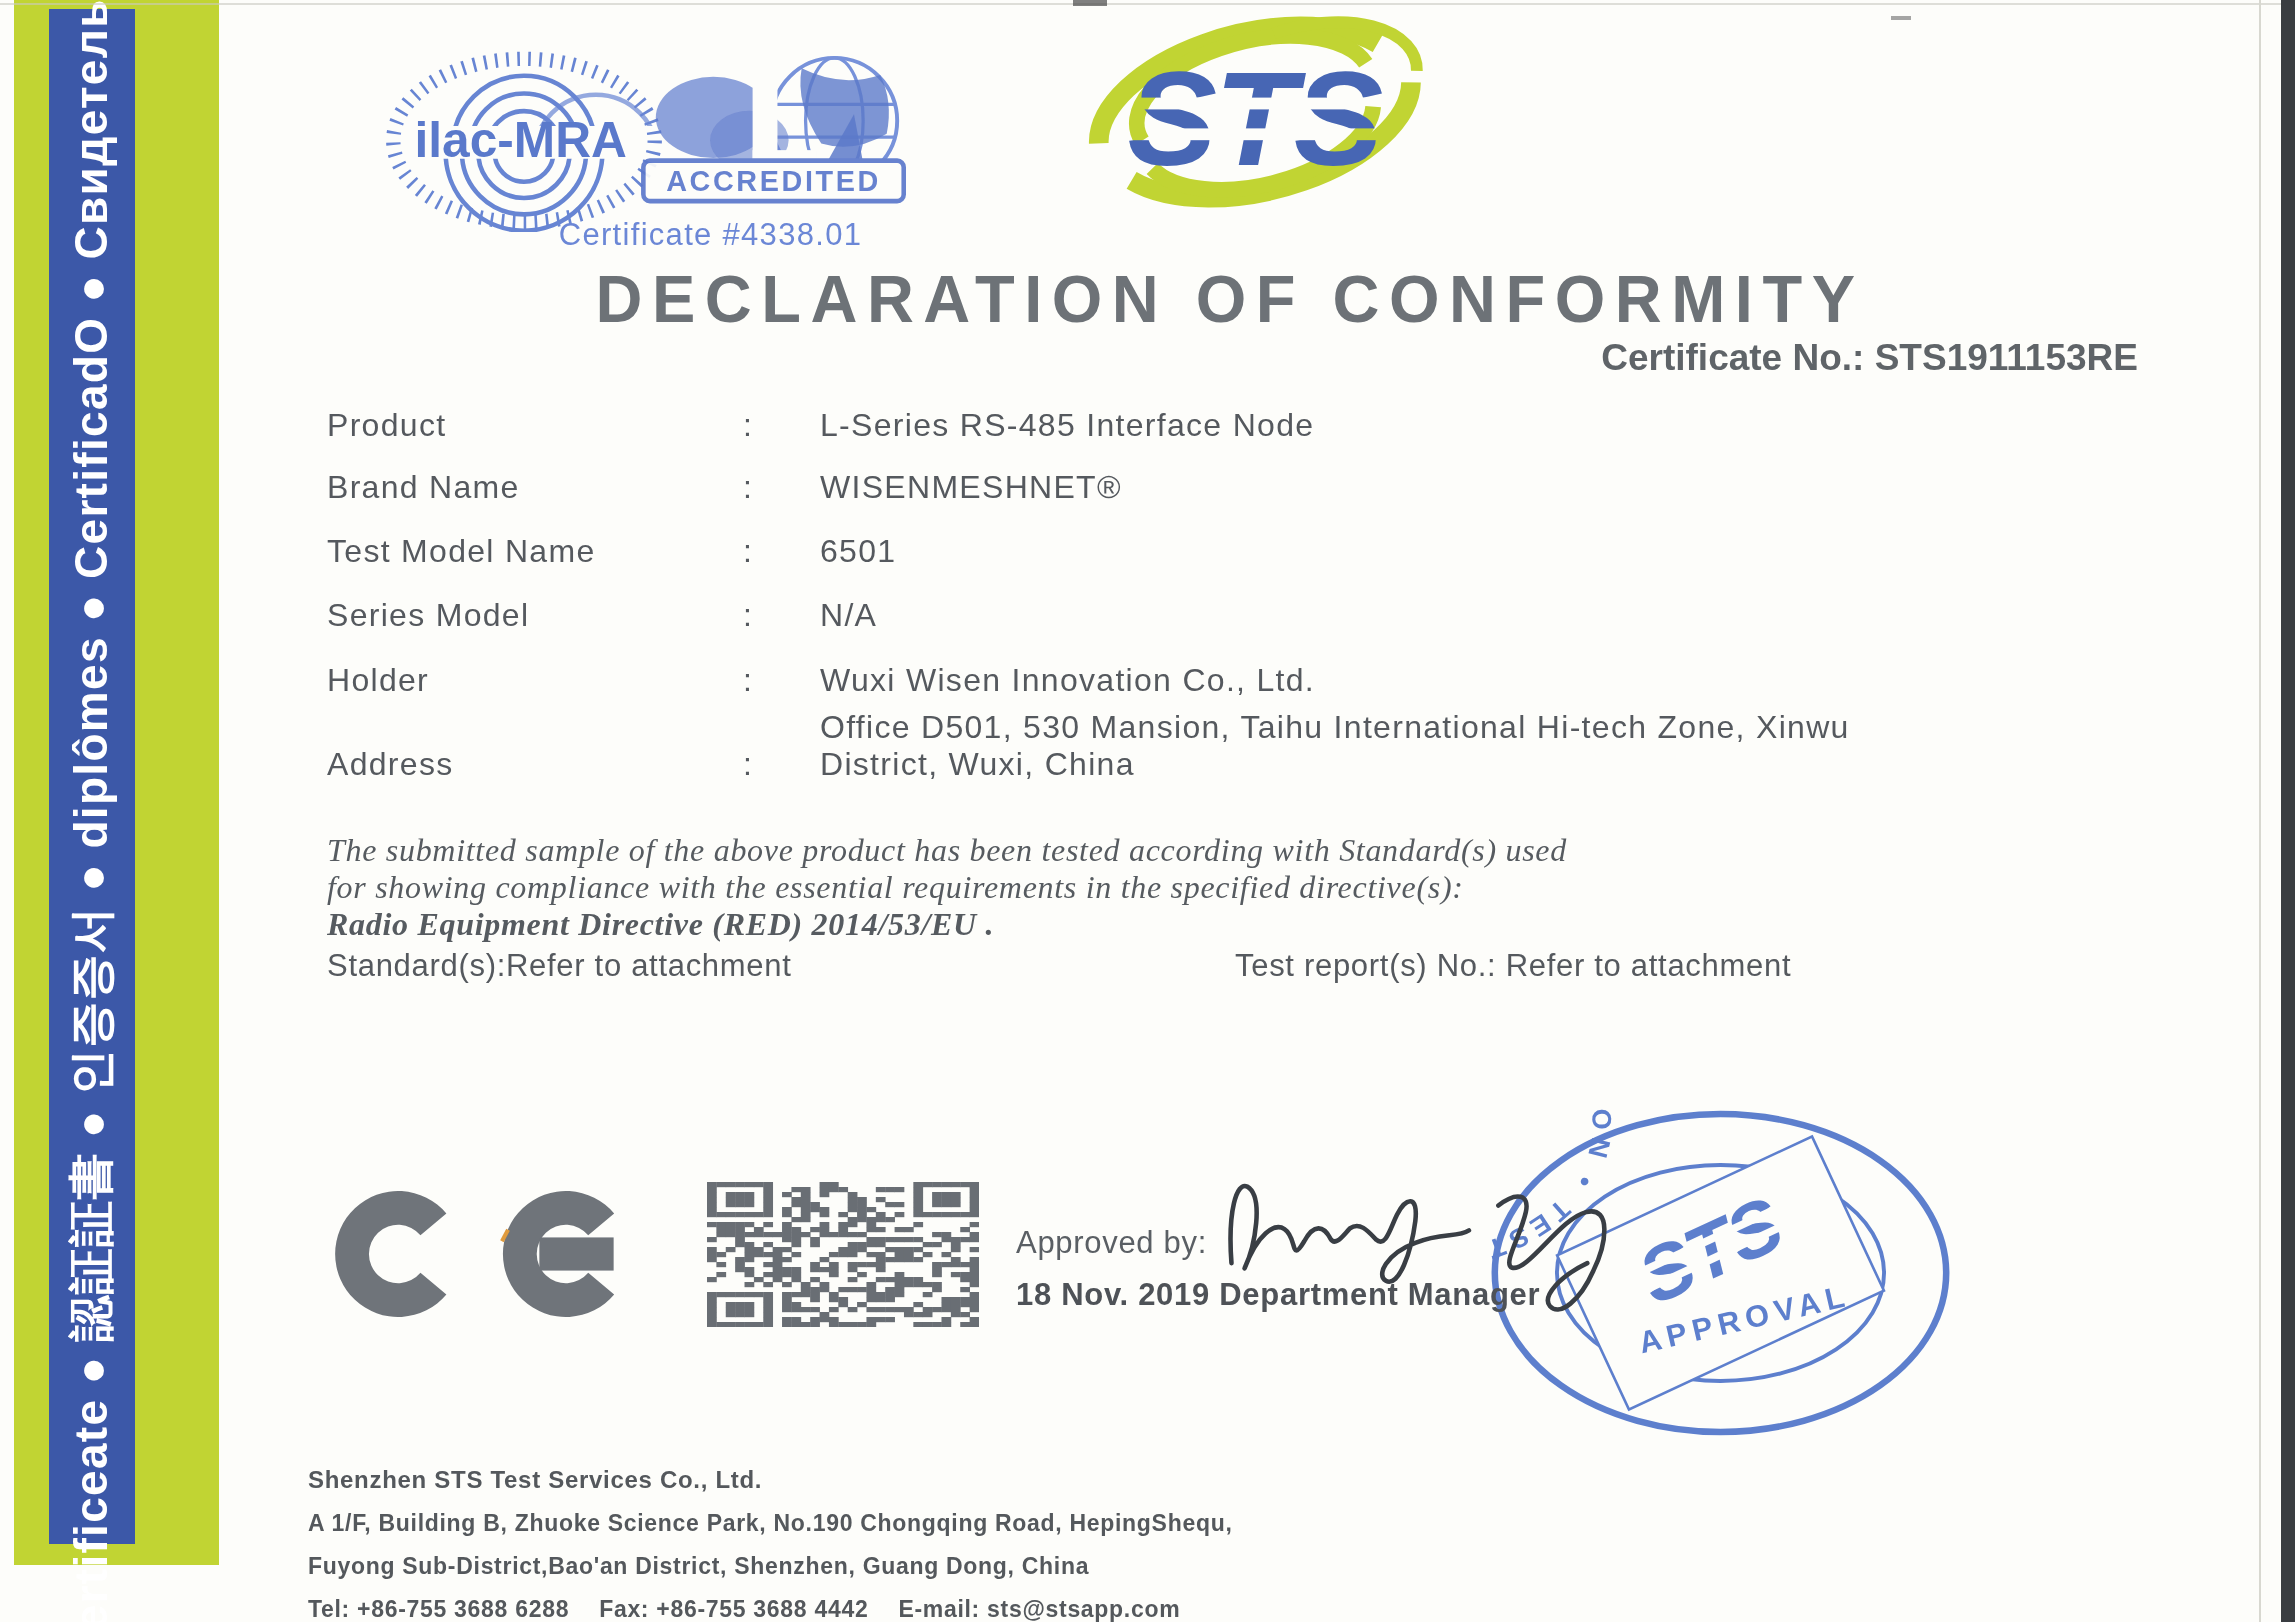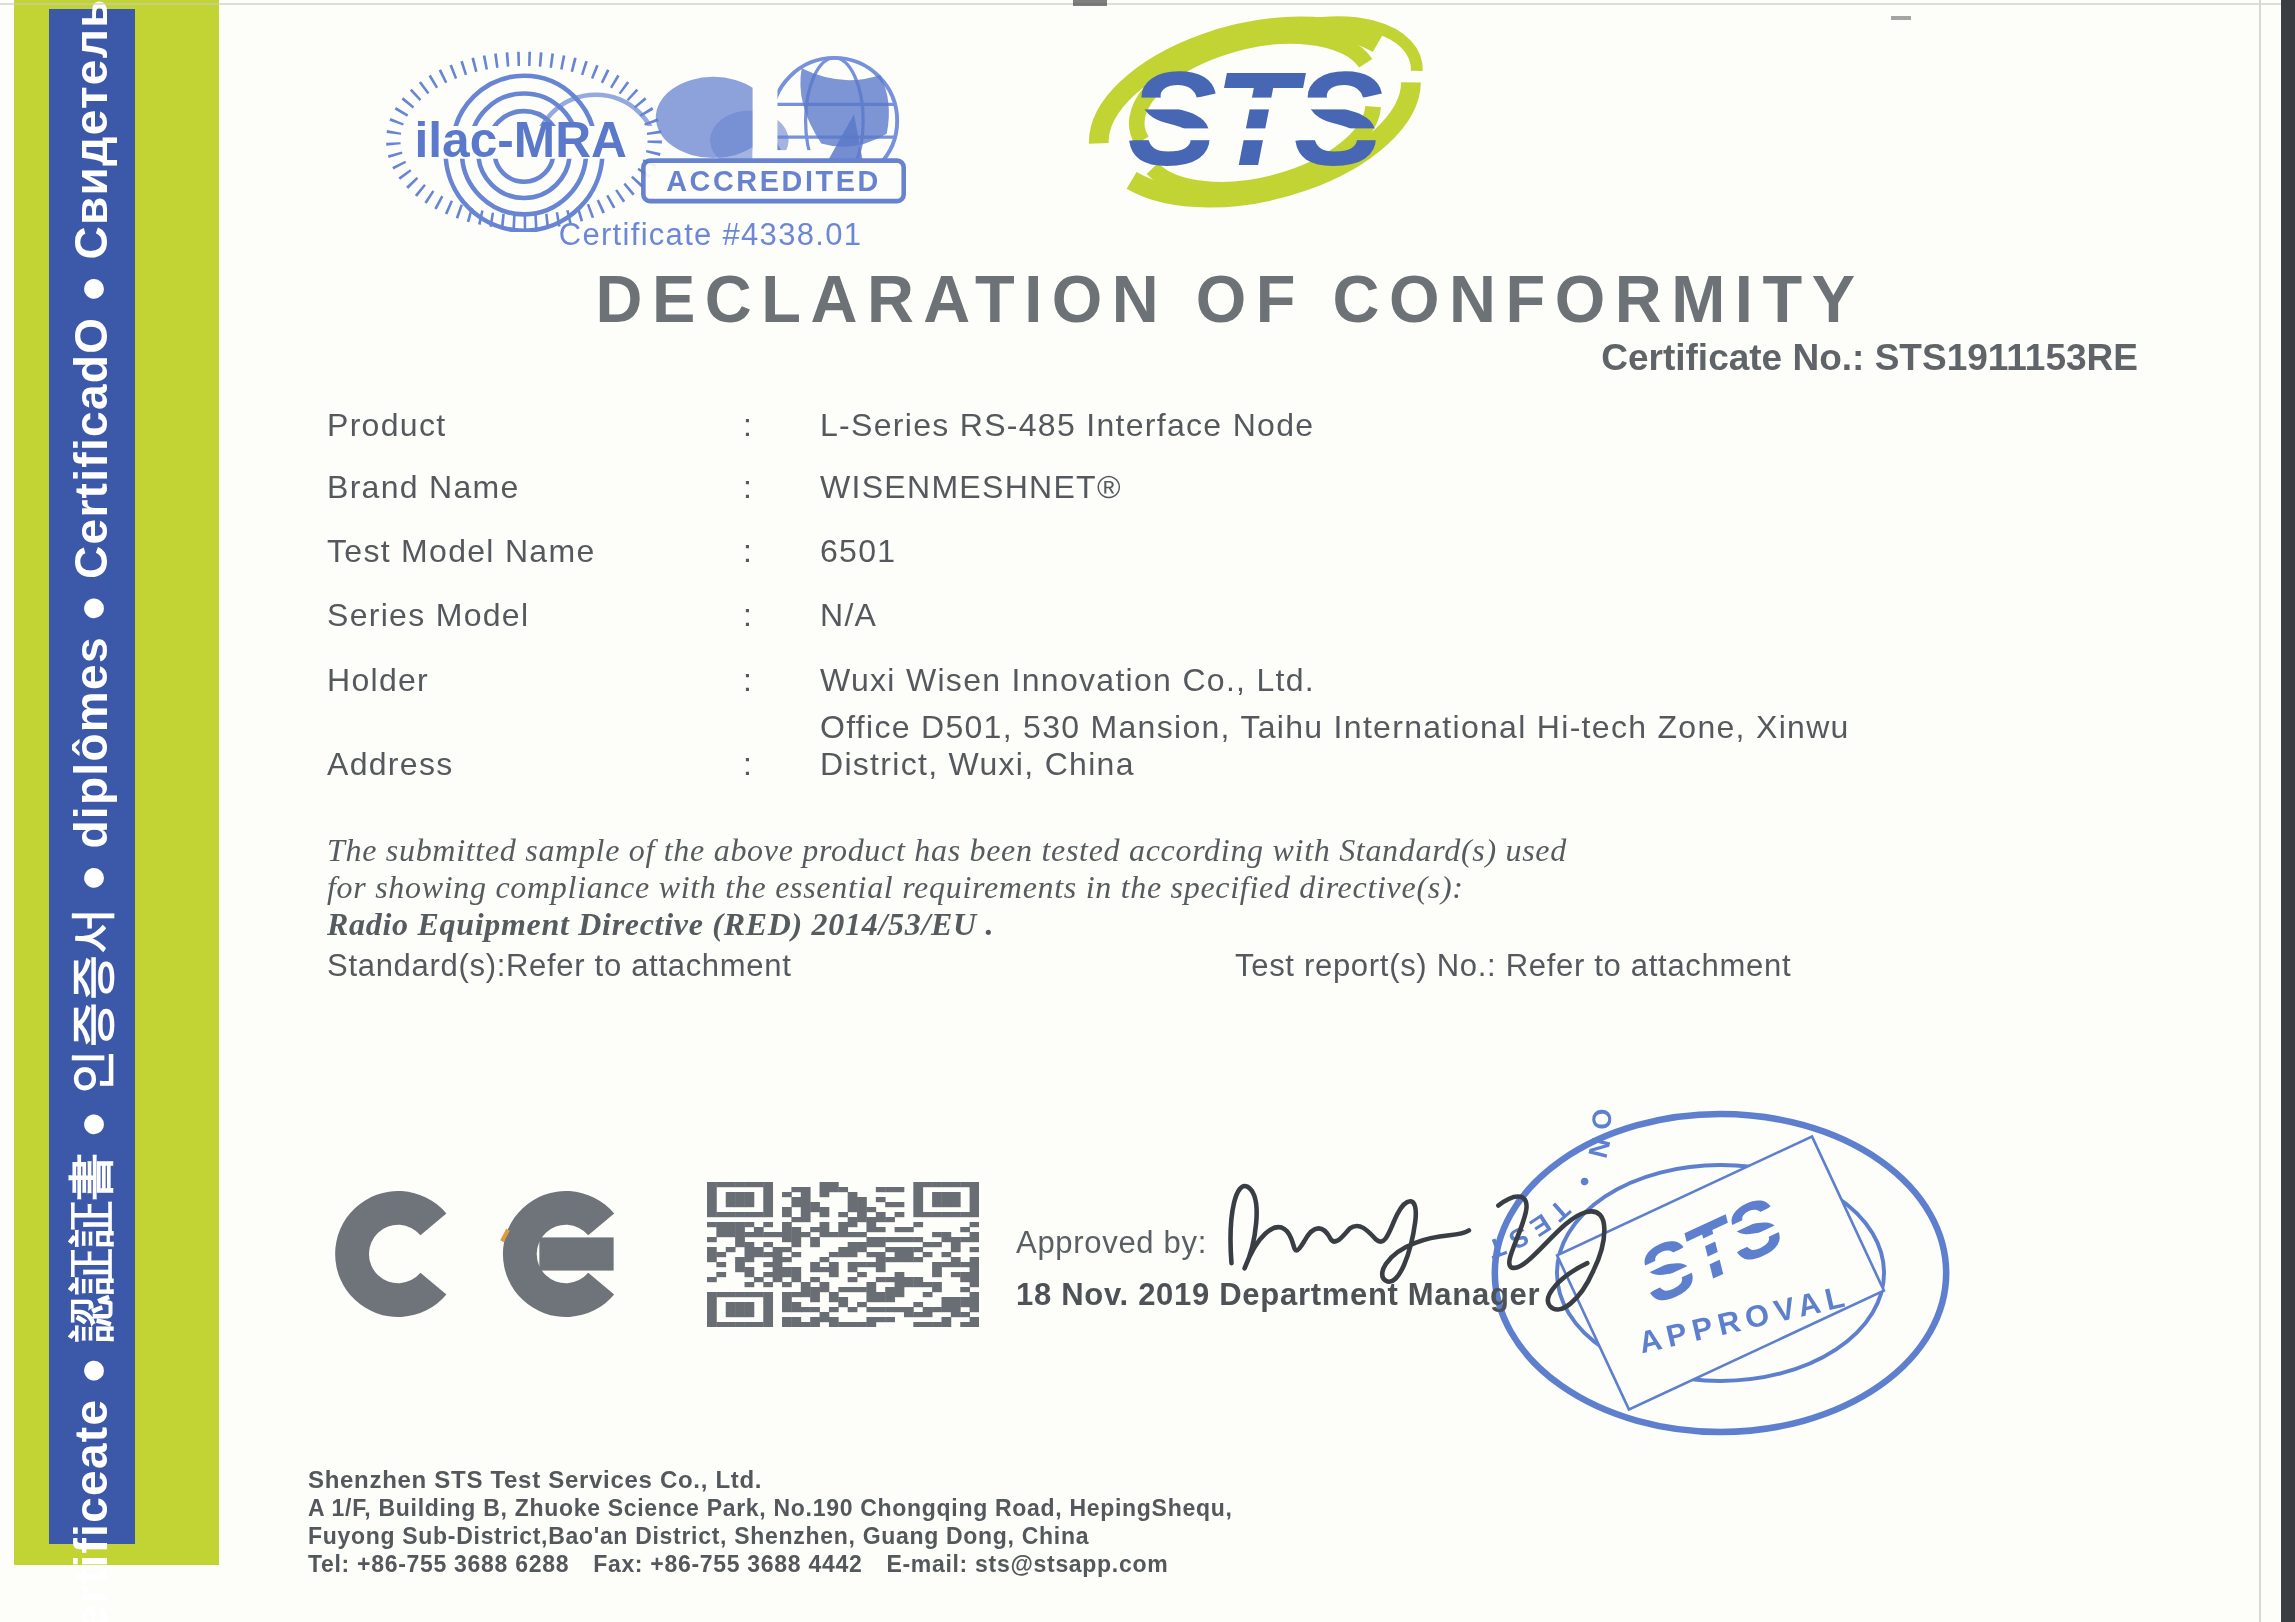--- a/index.html
+++ b/index.html
@@ -40,22 +40,22 @@
   .qr svg{width:100%;height:100%;}
   .approved-label{position:absolute;left:1016px;top:1225px;color:#5a5f64;font-size:31px;letter-spacing:0.7px;z-index:3;}
   .date-role{position:absolute;left:1016px;top:1277px;color:#4e5257;font-size:31px;font-weight:bold;
         letter-spacing:0.7px;z-index:3;white-space:nowrap;}
   .signature{position:absolute;left:1217px;top:1165px;z-index:4;}
   .stamp{position:absolute;left:1485px;top:1106px;z-index:2;opacity:.9;}
   .artifact{position:absolute;}
   
   .footer{position:absolute;left:308px;top:1466px;color:#54585c;}
   .footer .co{font-size:24px;font-weight:bold;letter-spacing:0.7px;}
-  .footer .ln{font-size:23px;font-weight:600;letter-spacing:0.7px;margin-top:1px;}
-  .footer .contact{display:flex;gap:24px;}
+  .footer .ln{font-size:23px;font-weight:600;letter-spacing:0.7px;margin-top:16px;}
+  .footer .contact{display:flex;gap:30px;}
   
   .edge-right{position:absolute;right:0;top:0;width:13.7px;height:1623px;background:#3a3d41;}
   .edge-fold{position:absolute;left:2259px;top:0;width:2px;height:1623px;background:#d8d8d0;}
   .edge-top{position:absolute;left:0;top:2.6px;width:2281px;height:2px;background:#c9c9c2;opacity:.6;}
 </style>
 </head>
 <body>
 
 <div class="page" style="--lime: #c1d433; --bandblue: #3c58a8; --stampblue: #4c72c9; --titlegray: #6d7277; --textgray: #55595e;">
 

